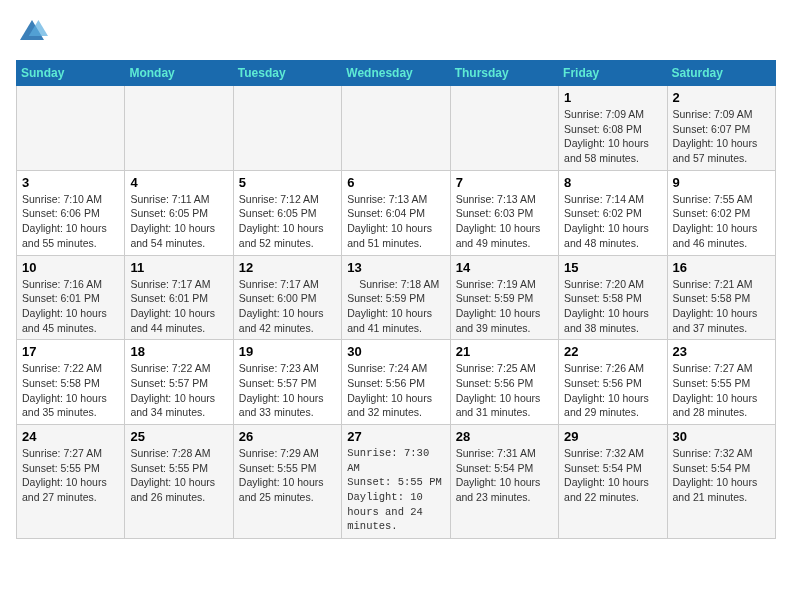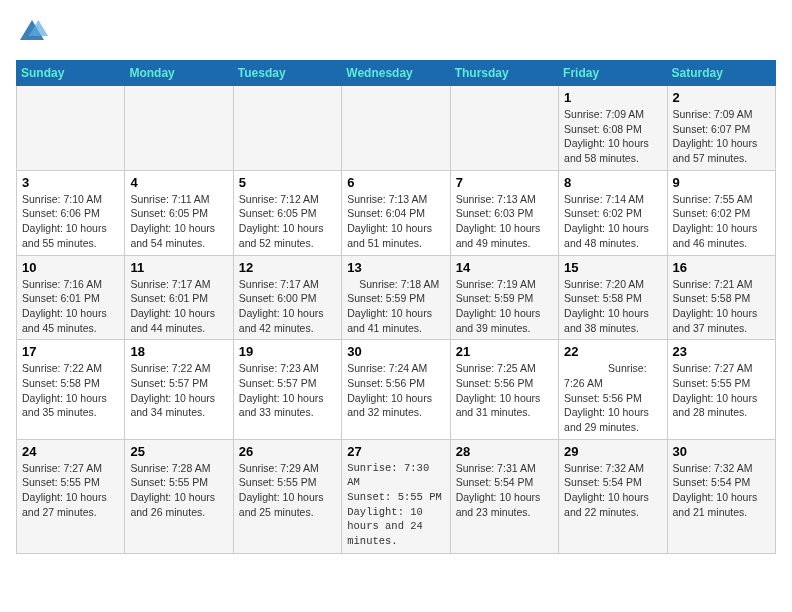--- a/index.html
+++ b/index.html
@@ -197,21 +197,21 @@
 Daylight: 10 hours and 34 minutes.</span></td>
         <td><span class="day-num">19</span><span class="day-info" style="white-space: pre-line;">Sunrise: 7:23 AM
 Sunset: 5:57 PM
 Daylight: 10 hours and 33 minutes.</span></td>
         <td><span class="day-num">30</span><span class="day-info" style="white-space: pre-line;">Sunrise: 7:24 AM
 Sunset: 5:56 PM
 Daylight: 10 hours and 32 minutes.</span></td>
         <td><span class="day-num">21</span><span class="day-info" style="white-space: pre-line;">Sunrise: 7:25 AM
 Sunset: 5:56 PM
 Daylight: 10 hours and 31 minutes.</span></td>
-        <td><span class="day-num">22</span><span class="day-info" style="white-space: pre-line; margin-left: 44px;">Sunrise: 7:26 AM
+        <td><span class="day-num">22</span><span class="day-info" style="white-space: pre-line;">Sunrise: 7:26 AM
 Sunset: 5:56 PM
 Daylight: 10 hours and 29 minutes.</span></td>
         <td><span class="day-num">23</span><span class="day-info" style="white-space: pre-line;">Sunrise: 7:27 AM
 Sunset: 5:55 PM
 Daylight: 10 hours and 28 minutes.</span></td>
       </tr>
       <tr>
         <td><span class="day-num">24</span><span class="day-info" style="white-space: pre-line;">Sunrise: 7:27 AM
 Sunset: 5:55 PM
 Daylight: 10 hours and 27 minutes.</span></td>

